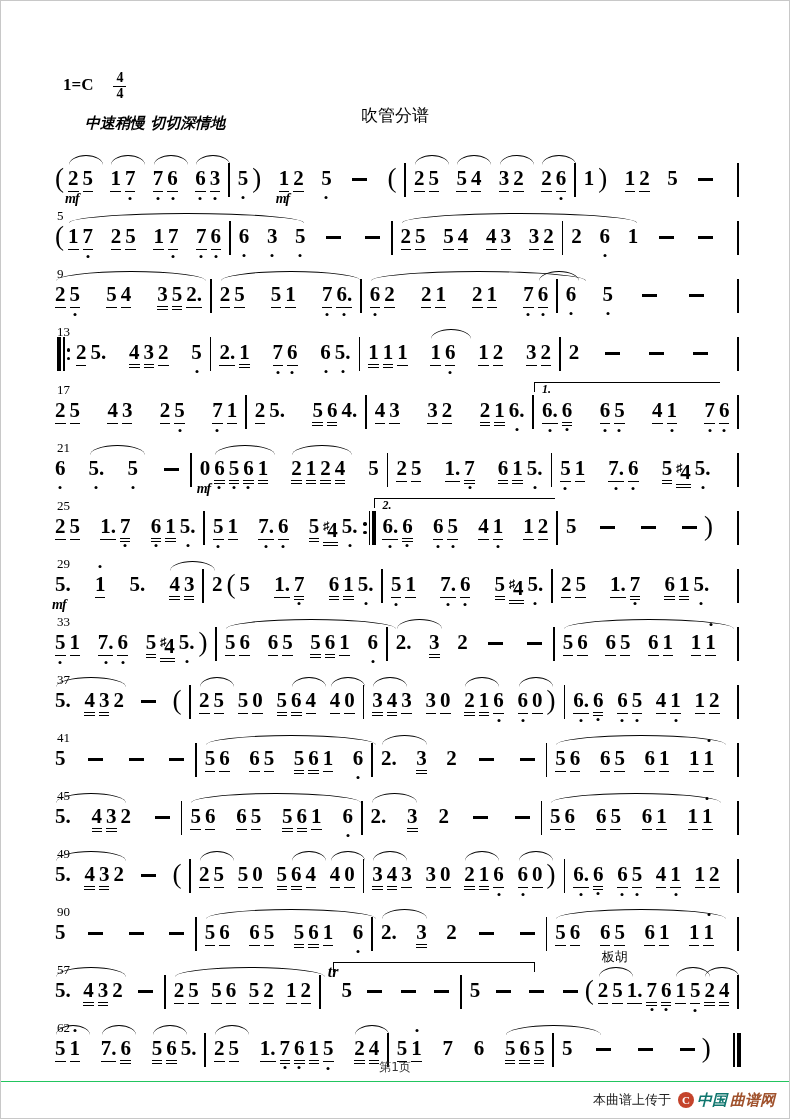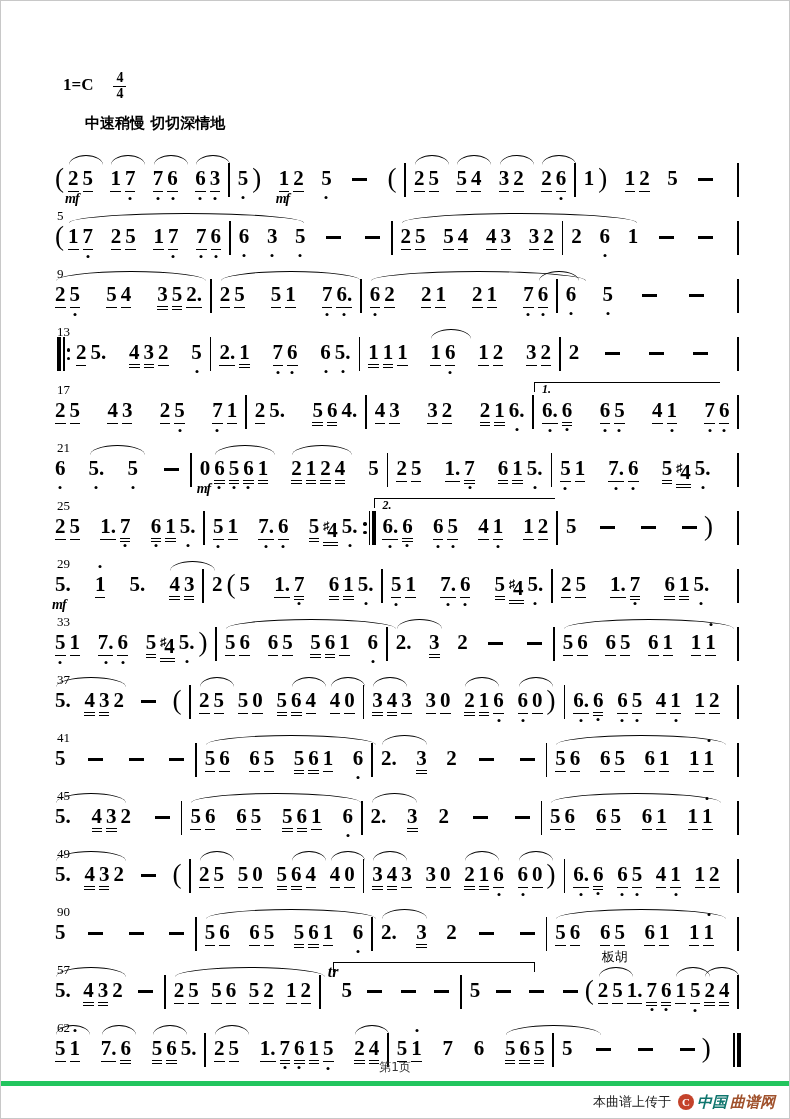--- a/index.html
+++ b/index.html
@@ -8,21 +8,21 @@
   
   .hdr{position:relative;height:148px;}
   .title{position:absolute;top:28px;left:0;width:100%;text-align:center;
          font-size:37px;font-weight:bold;letter-spacing:30px;text-indent:30px;}
   .subtitle{position:absolute;top:103px;left:0;width:100%;text-align:center;font-size:17px;}
   .keysig{position:absolute;top:74px;left:62px;font-family:"Liberation Serif",serif;
           font-weight:bold;font-size:17px;display:flex;align-items:flex-start;gap:12px;}
   .frac{display:inline-block;text-align:center;font-size:14px;line-height:1.05;margin-left:8px;margin-top:-4px;}
   .frac b{display:block;border-bottom:1.4px solid #000;padding:0 3px;}
   .frac i{display:block;font-style:normal;font-weight:bold;}
-  .tempo{position:absolute;top:113px;left:84px;font-size:15px;font-weight:bold;}
+  .tempo{position:absolute;top:113px;left:84px;font-size:15px;font-weight:bold;font-style:italic;}
   .credits{position:absolute;top:74px;right:58px;text-align:left;font-size:17px;font-weight:600;line-height:29px;}
   
   .score{padding:0 44px 0 52px;}
   .system{position:relative;height:58px;padding-top:17px;box-sizing:border-box;}
   .sysnum{position:absolute;top:1px;left:4px;font:13px "Liberation Serif",serif;}
   .notes{display:flex;align-items:flex-start;width:100%;}
   .tk{position:relative;font:700 21px "Liberation Serif",serif;line-height:24px;
       margin:0 2px;white-space:nowrap;}
   .u1{border-bottom:1.6px solid #000;padding-bottom:1px;}
   .u2{border-bottom:4px double #000;padding-bottom:0;}
@@ -42,21 +42,21 @@
   .rep .dots b{width:3.4px;height:3.4px;border-radius:50%;background:#000;}
   .volta{position:relative;width:0;height:0;flex:none;}
   .volta i{position:absolute;top:-16px;left:-6px;height:9px;border-top:1.5px solid #000;border-left:1.5px solid #000;}
   .volta i.rt{border-right:1.5px solid #000;}
   .volta b{position:absolute;top:-16px;left:2px;font:italic 600 12px "Liberation Serif",serif;}
   .tr{position:relative;top:-15px;font:italic bold 16px "Liberation Serif",serif;margin:0 1px;flex:none;}
   .lab{position:relative;width:0;height:0;flex:none;}
   .lab span{position:absolute;top:-30px;left:6px;font-size:13px;white-space:nowrap;}
   
   .pageno{position:absolute;bottom:42px;left:50%;transform:translateX(-50%);font-size:12px;color:#333;}
-  .foot{position:absolute;bottom:0;left:0;width:100%;height:37px;border-top:5px solid #22c55e;
+  .foot{position:absolute;bottom:0;left:0;width:100%;height:37px;border-top:1px solid #22c55e;
         display:flex;align-items:center;justify-content:flex-end;padding-right:14px;box-sizing:border-box;gap:7px;}
   .uptext{font-size:13px;color:#222;}
   .logo{display:flex;align-items:center;gap:3px;font-weight:bold;}
   .logo .ic{width:16px;height:16px;border-radius:50%;color:#fff;font:bold 11px/16px "Liberation Serif",serif;
             text-align:center;flex:none;}
   .logo .cn1{font-size:15px;font-style:italic;color:#0f766e;}
   .logo .cn2{font-size:15px;font-style:italic;}
 </style>
 </head>
 <body>
@@ -64,20 +64,21 @@
 <div class="page">
   <div class="hdr">
     <div class="keysig">
       <span>1=C</span>
       <span class="frac">
         <b>4</b>
         <i>4</i>
       </span>
     </div>
     <div class="tempo">中速稍慢 切切深情地</div>
+    <div class="subtitle">吹管分谱</div>
   </div>
 
   <div class="score" id="score">
       <div class="system">
         <div class="sysnum"></div>
         <div class="notes">
           <span class="paren">(</span>
           <span class="tk u1">2<span class="arc" style="width: 34px;"></span><span class="mf">mf</span></span>
           <span class="tk u1">5</span>
           <span class="spf"></span>

